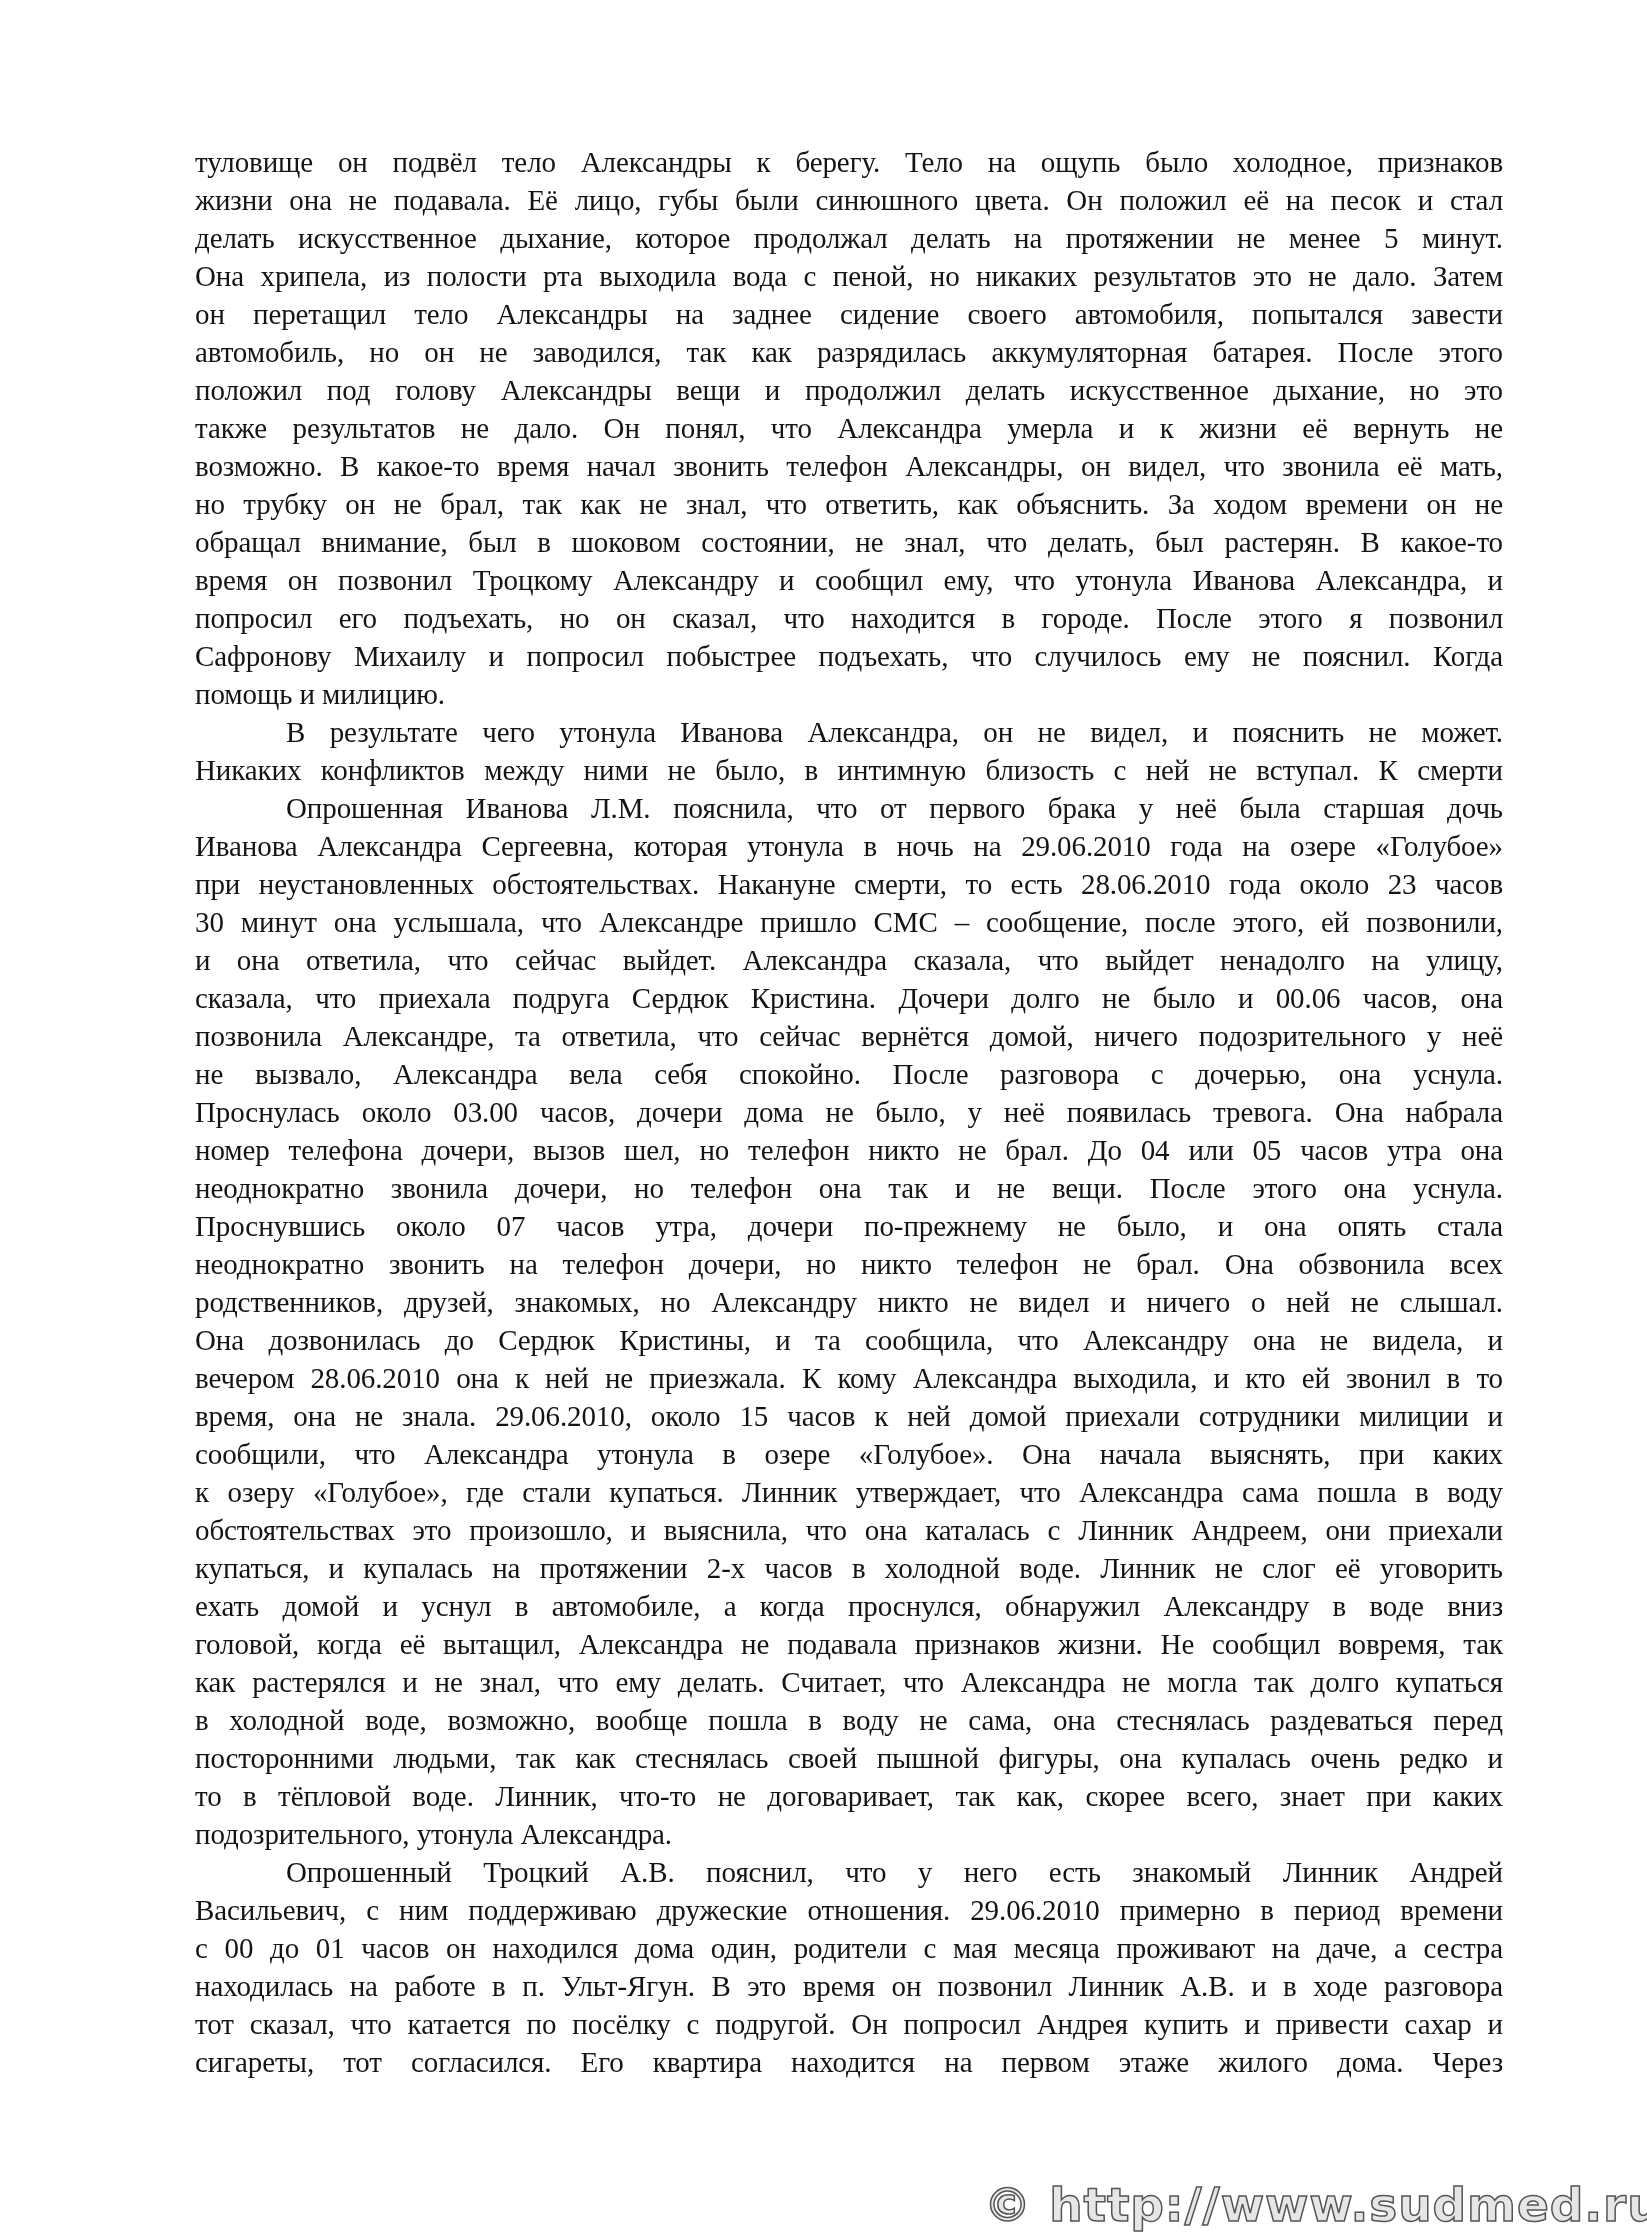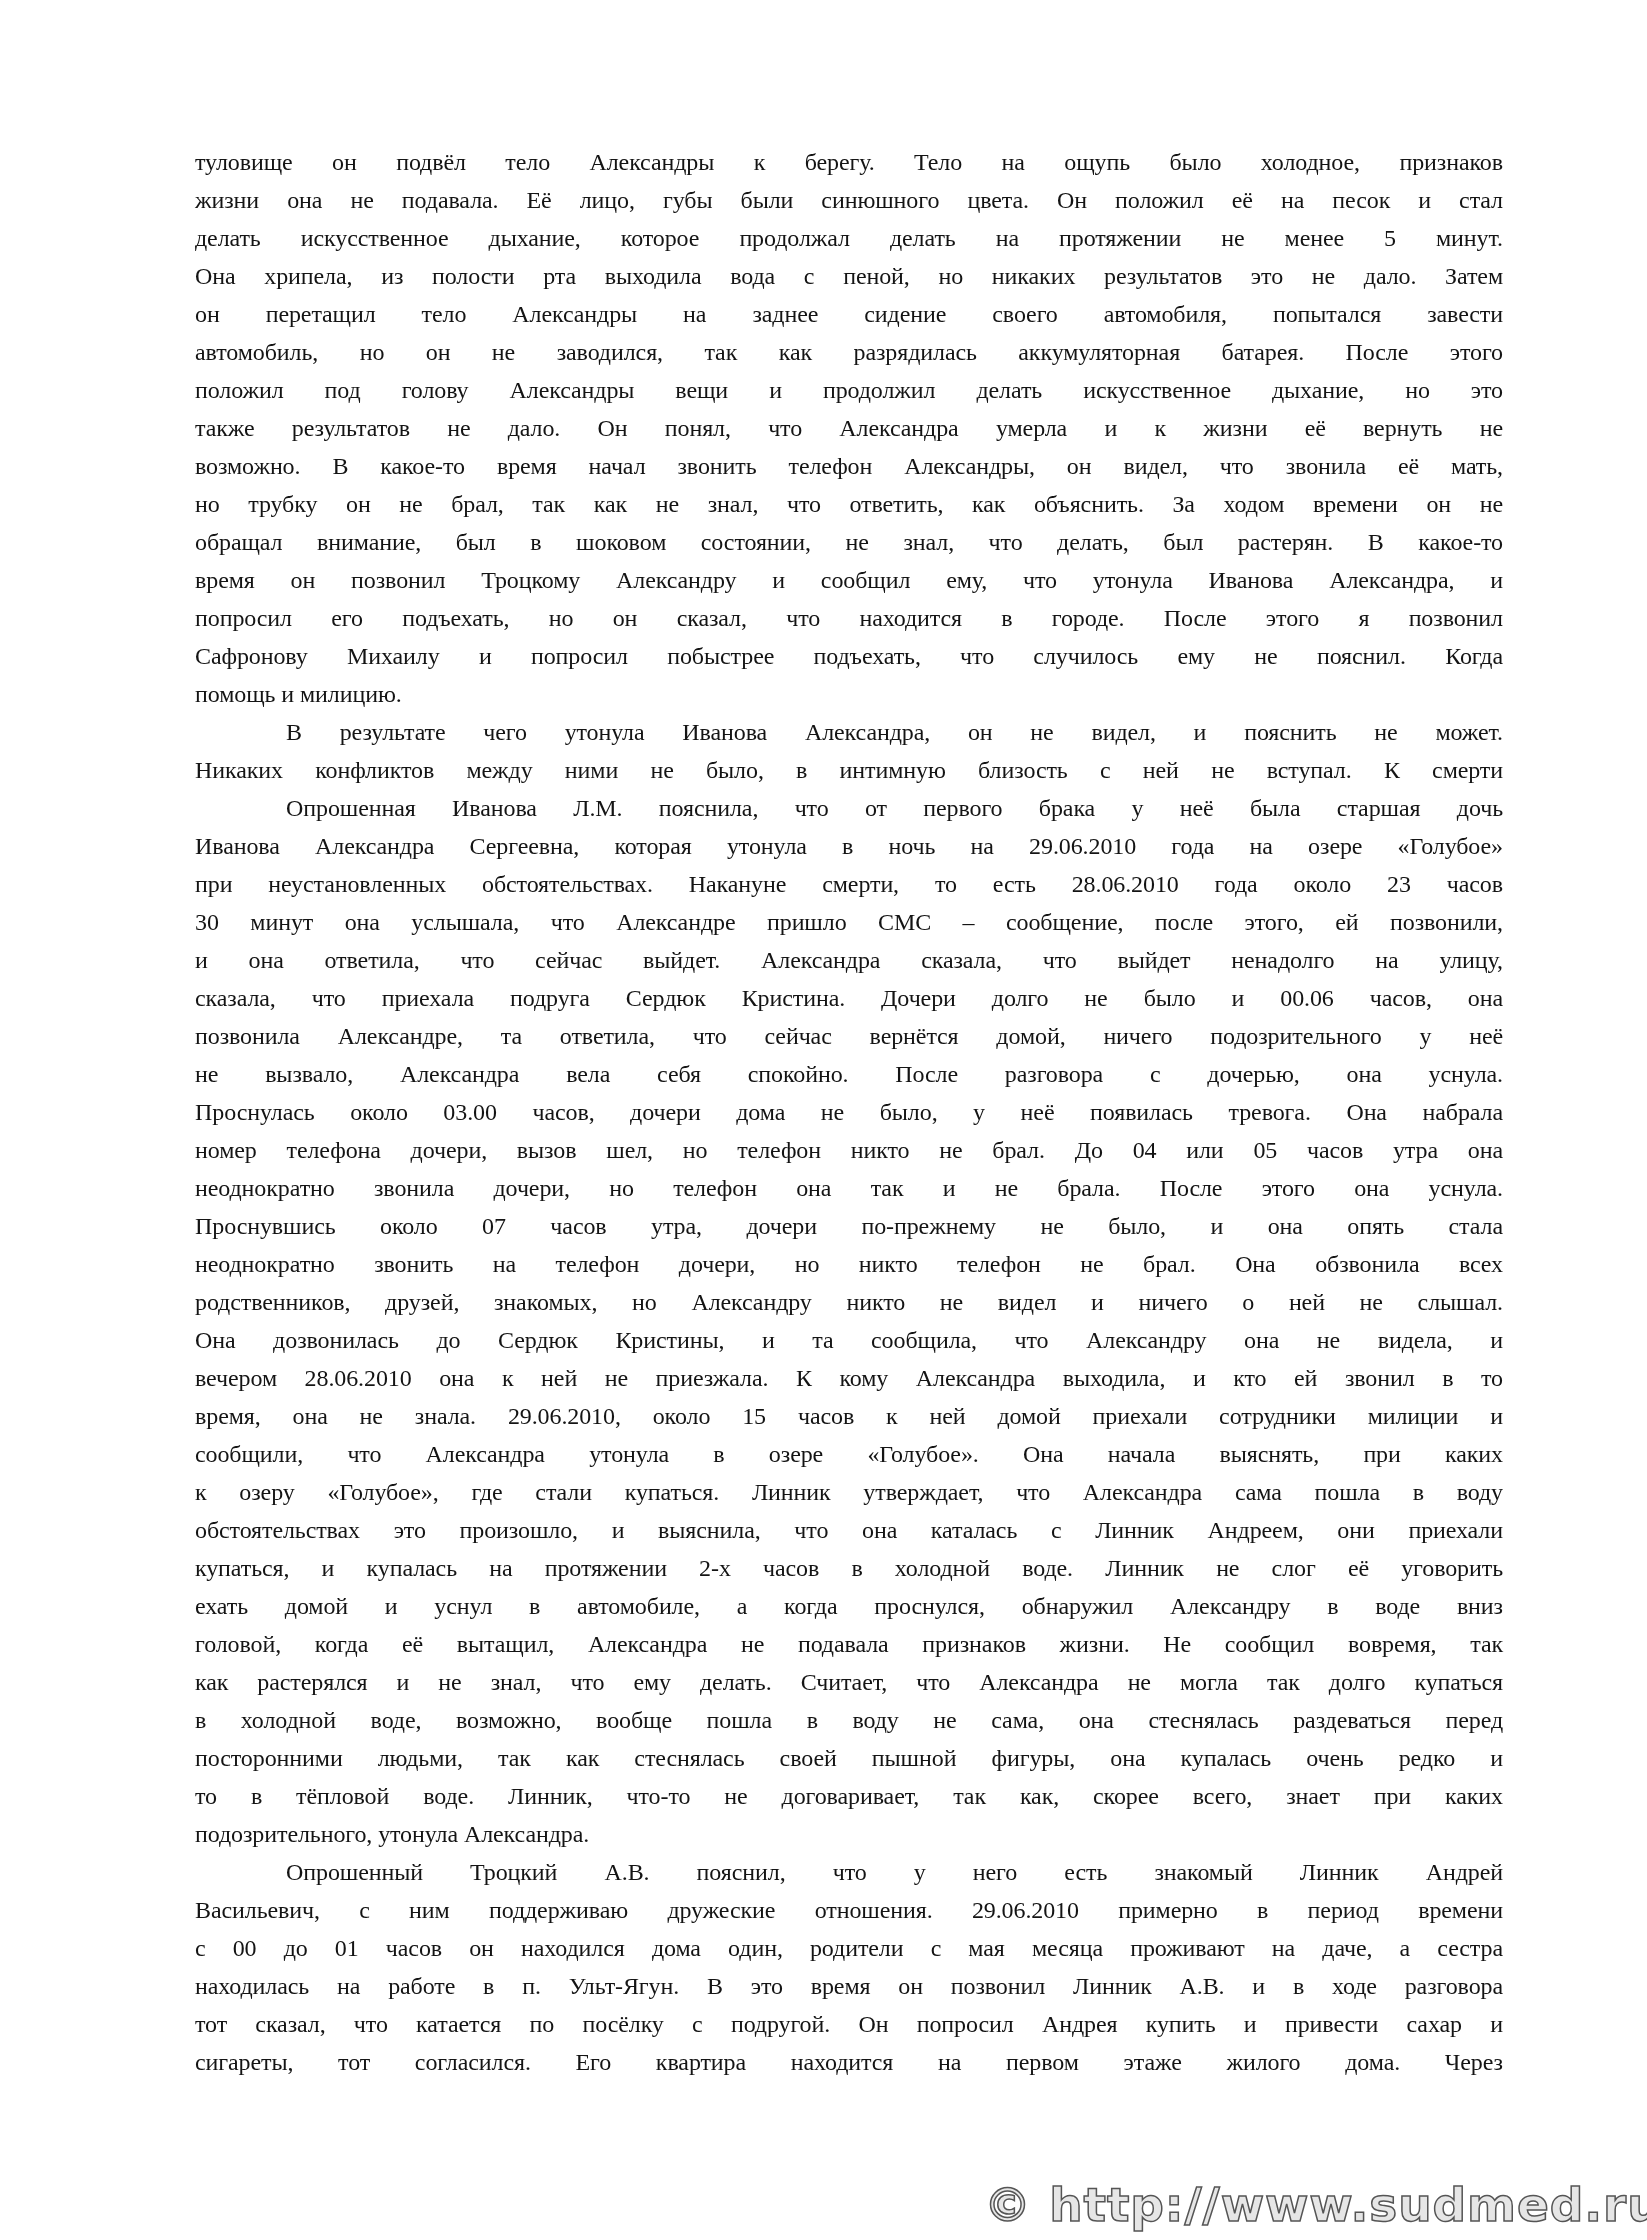--- a/index.html
+++ b/index.html
@@ -3,21 +3,21 @@
 <meta charset="utf-8">
 <style>
   html, body { margin: 0; padding: 0; background: #ffffff; }
   body { width: 1648px; height: 2241px; position: relative; overflow: hidden; }
   .page {
     position: absolute;
     left: 195px;
     top: 143px;
     width: 1308px;
     font-family: "Liberation Serif", "DejaVu Serif", serif;
-    font-size: 24px;
+    font-size: 29px;
     color: #141414;
   }
   .line {
     height: 38px;
     line-height: 38px;
     white-space: nowrap;
     text-align: justify;
     text-align-last: justify;
     letter-spacing: -0.1px;
   }
@@ -65,21 +65,21 @@
       <div class="line indent">Опрошенная Иванова Л.М. пояснила, что от первого брака у неё была старшая дочь</div>
       <div class="line">Иванова Александра Сергеевна, которая утонула в ночь на 29.06.2010 года на озере «Голубое»</div>
       <div class="line">при неустановленных обстоятельствах. Накануне смерти, то есть 28.06.2010 года около 23 часов</div>
       <div class="line">30 минут она услышала, что Александре пришло СМС – сообщение, после этого, ей позвонили,</div>
       <div class="line">и она ответила, что сейчас выйдет. Александра сказала, что выйдет ненадолго на улицу,</div>
       <div class="line">сказала, что приехала подруга Сердюк Кристина. Дочери долго не было и 00.06 часов, она</div>
       <div class="line">позвонила Александре, та ответила, что сейчас вернётся домой, ничего подозрительного у неё</div>
       <div class="line">не вызвало, Александра вела себя спокойно. После разговора с дочерью, она уснула.</div>
       <div class="line">Проснулась около 03.00 часов, дочери дома не было, у неё появилась тревога. Она набрала</div>
       <div class="line">номер телефона дочери, вызов шел, но телефон никто не брал. До 04 или 05 часов утра она</div>
-      <div class="line">неоднократно звонила дочери, но телефон она так и не брала. После этого она уснула.</div>
+      <div class="line">неоднократно звонила дочери, но телефон она так и не вещи. После этого она уснула.</div>
       <div class="line">Проснувшись около 07 часов утра, дочери по-прежнему не было, и она опять стала</div>
       <div class="line">неоднократно звонить на телефон дочери, но никто телефон не брал. Она обзвонила всех</div>
       <div class="line">родственников, друзей, знакомых, но Александру никто не видел и ничего о ней не слышал.</div>
       <div class="line">Она дозвонилась до Сердюк Кристины, и та сообщила, что Александру она не видела, и</div>
       <div class="line">вечером 28.06.2010 она к ней не приезжала. К кому Александра выходила, и кто ей звонил в то</div>
       <div class="line">время, она не знала. 29.06.2010, около 15 часов к ней домой приехали сотрудники милиции и</div>
       <div class="line">сообщили, что Александра утонула в озере «Голубое». Она начала выяснять, при каких</div>
       <div class="line">к озеру «Голубое», где стали купаться. Линник утверждает, что Александра сама пошла в воду</div>
       <div class="line">обстоятельствах это произошло, и выяснила, что она каталась с Линник Андреем, они приехали</div>
       <div class="line">купаться, и купалась на протяжении 2-х часов в холодной воде. Линник не слог её уговорить</div>

